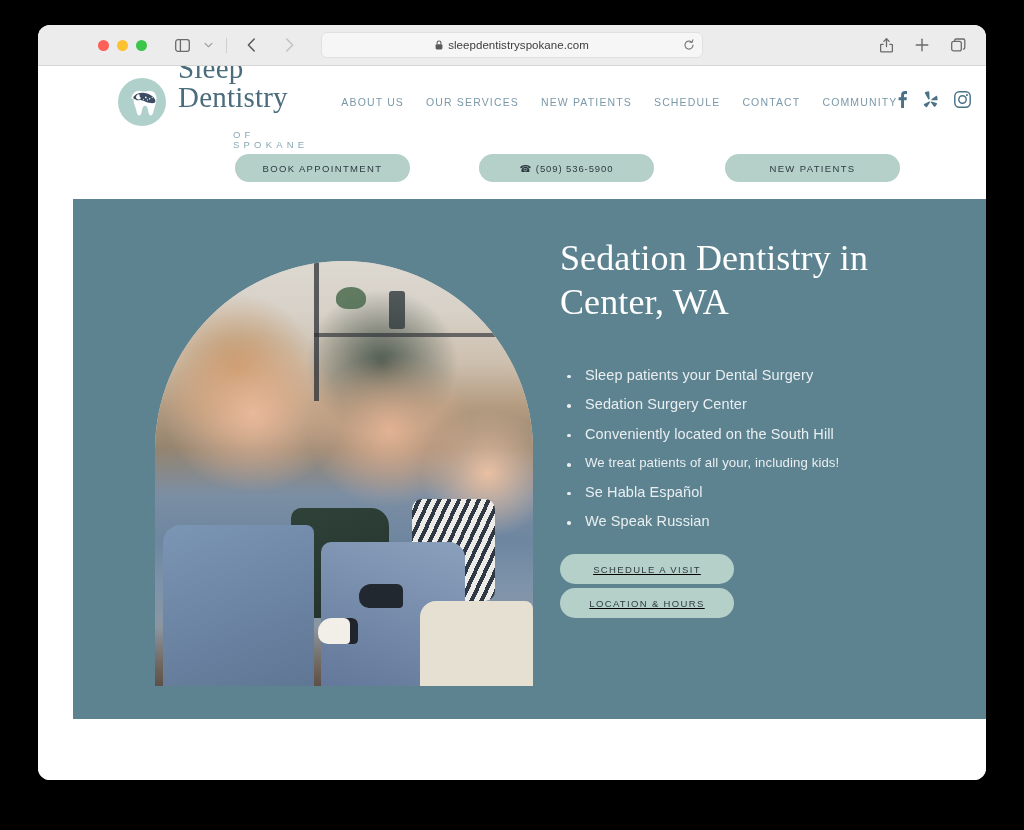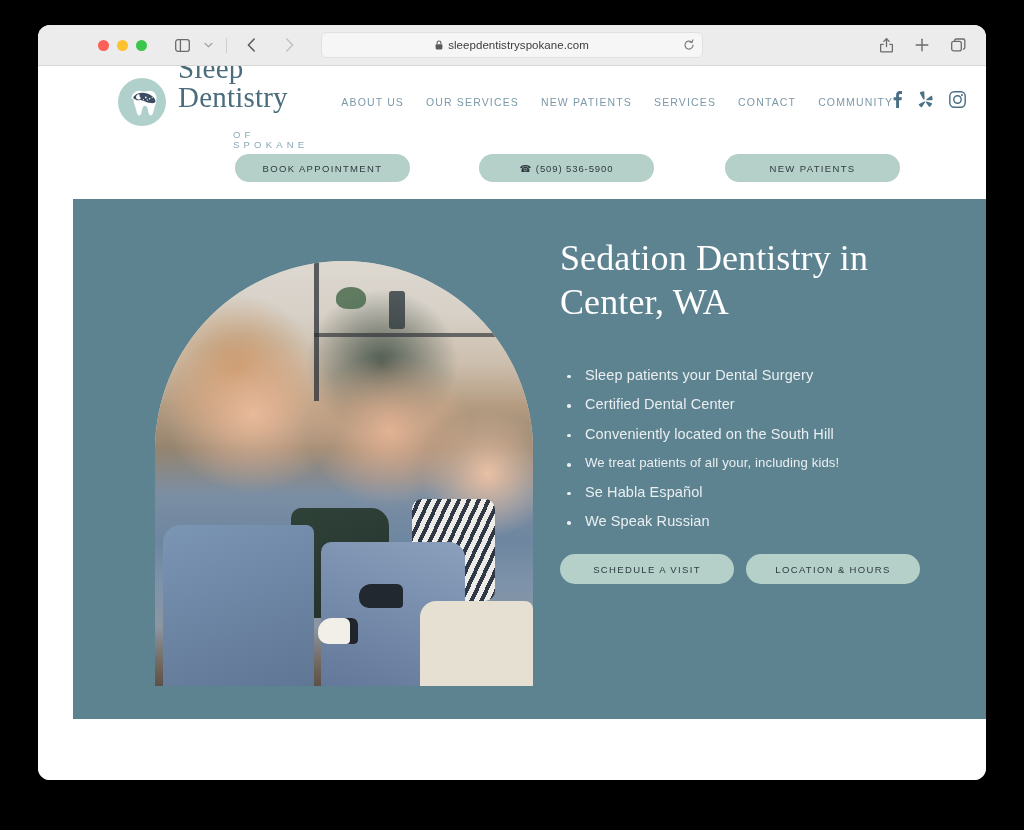--- a/index.html
+++ b/index.html
@@ -269,21 +269,21 @@
   .hero-list li::before {
     content: "";
     position: absolute;
     left: 7px; top: 8px;
     width: 3.5px; height: 3.5px;
     border-radius: 50%;
     background: #e9eef0;
   }
   .hero-ctas {
     margin-top: 25px;
-    display: flex; flex-direction: row; gap: 12px;
+    display: flex; flex-direction: column; gap: 4px; text-decoration: underline;
   }
   .hero-ctas .pill { width: 174px; height: 30px; }
 </style>
 </head>
 <body>
 
 <div class="browser-window">
 
   <div class="toolbar">
     <div class="traffic-lights">
@@ -379,21 +379,21 @@
         <span class="brand-text">
           <span class="brand-name">Sleep Dentistry</span>
           <span class="brand-sub">OF SPOKANE</span>
         </span>
       </div>
 
       <nav class="main-nav">
         <a class="nav-link">ABOUT US</a>
         <a class="nav-link">OUR SERVICES</a>
         <a class="nav-link">NEW PATIENTS</a>
-        <a class="nav-link">SERVICES</a>
+        <a class="nav-link">SCHEDULE</a>
         <a class="nav-link">CONTACT</a>
         <a class="nav-link">COMMUNITY</a>
       </nav>
 
       <div class="social-group">
         <span>
           <svg width="9" height="17" viewBox="0 0 9 17">
             <path d="M6.0 17 V9.3 H8.5 L8.9 6.3 H6.0 V4.4 c0-0.9 0.25-1.5 1.5-1.5 H9 V0.2 C8.75 0.17 7.85 0.1 6.8 0.1 C4.6 0.1 3.1 1.45 3.1 3.95 V6.3 H0.6 v3 h2.5 V17 z" fill="#4A7186"></path>
           </svg>
         </span>
@@ -440,21 +440,21 @@
       </div>
 
       <div class="hero-content">
         <h1 class="hero-title">
           <span>Sedation Dentistry in</span><br>
           <span>Center, WA</span>
         </h1>
 
         <ul class="hero-list">
           <li>Sleep patients your Dental Surgery</li>
-          <li>Certified Dental Center</li>
+          <li>Sedation Surgery Center</li>
           <li>Conveniently located on the South Hill</li>
           <li class="small">We treat patients of all your, including kids!</li>
           <li>Se Habla Español</li>
           <li>We Speak Russian</li>
         </ul>
 
         <div class="hero-ctas">
           <button class="pill">SCHEDULE A VISIT</button>
           <button class="pill">LOCATION &amp; HOURS</button>
         </div>

